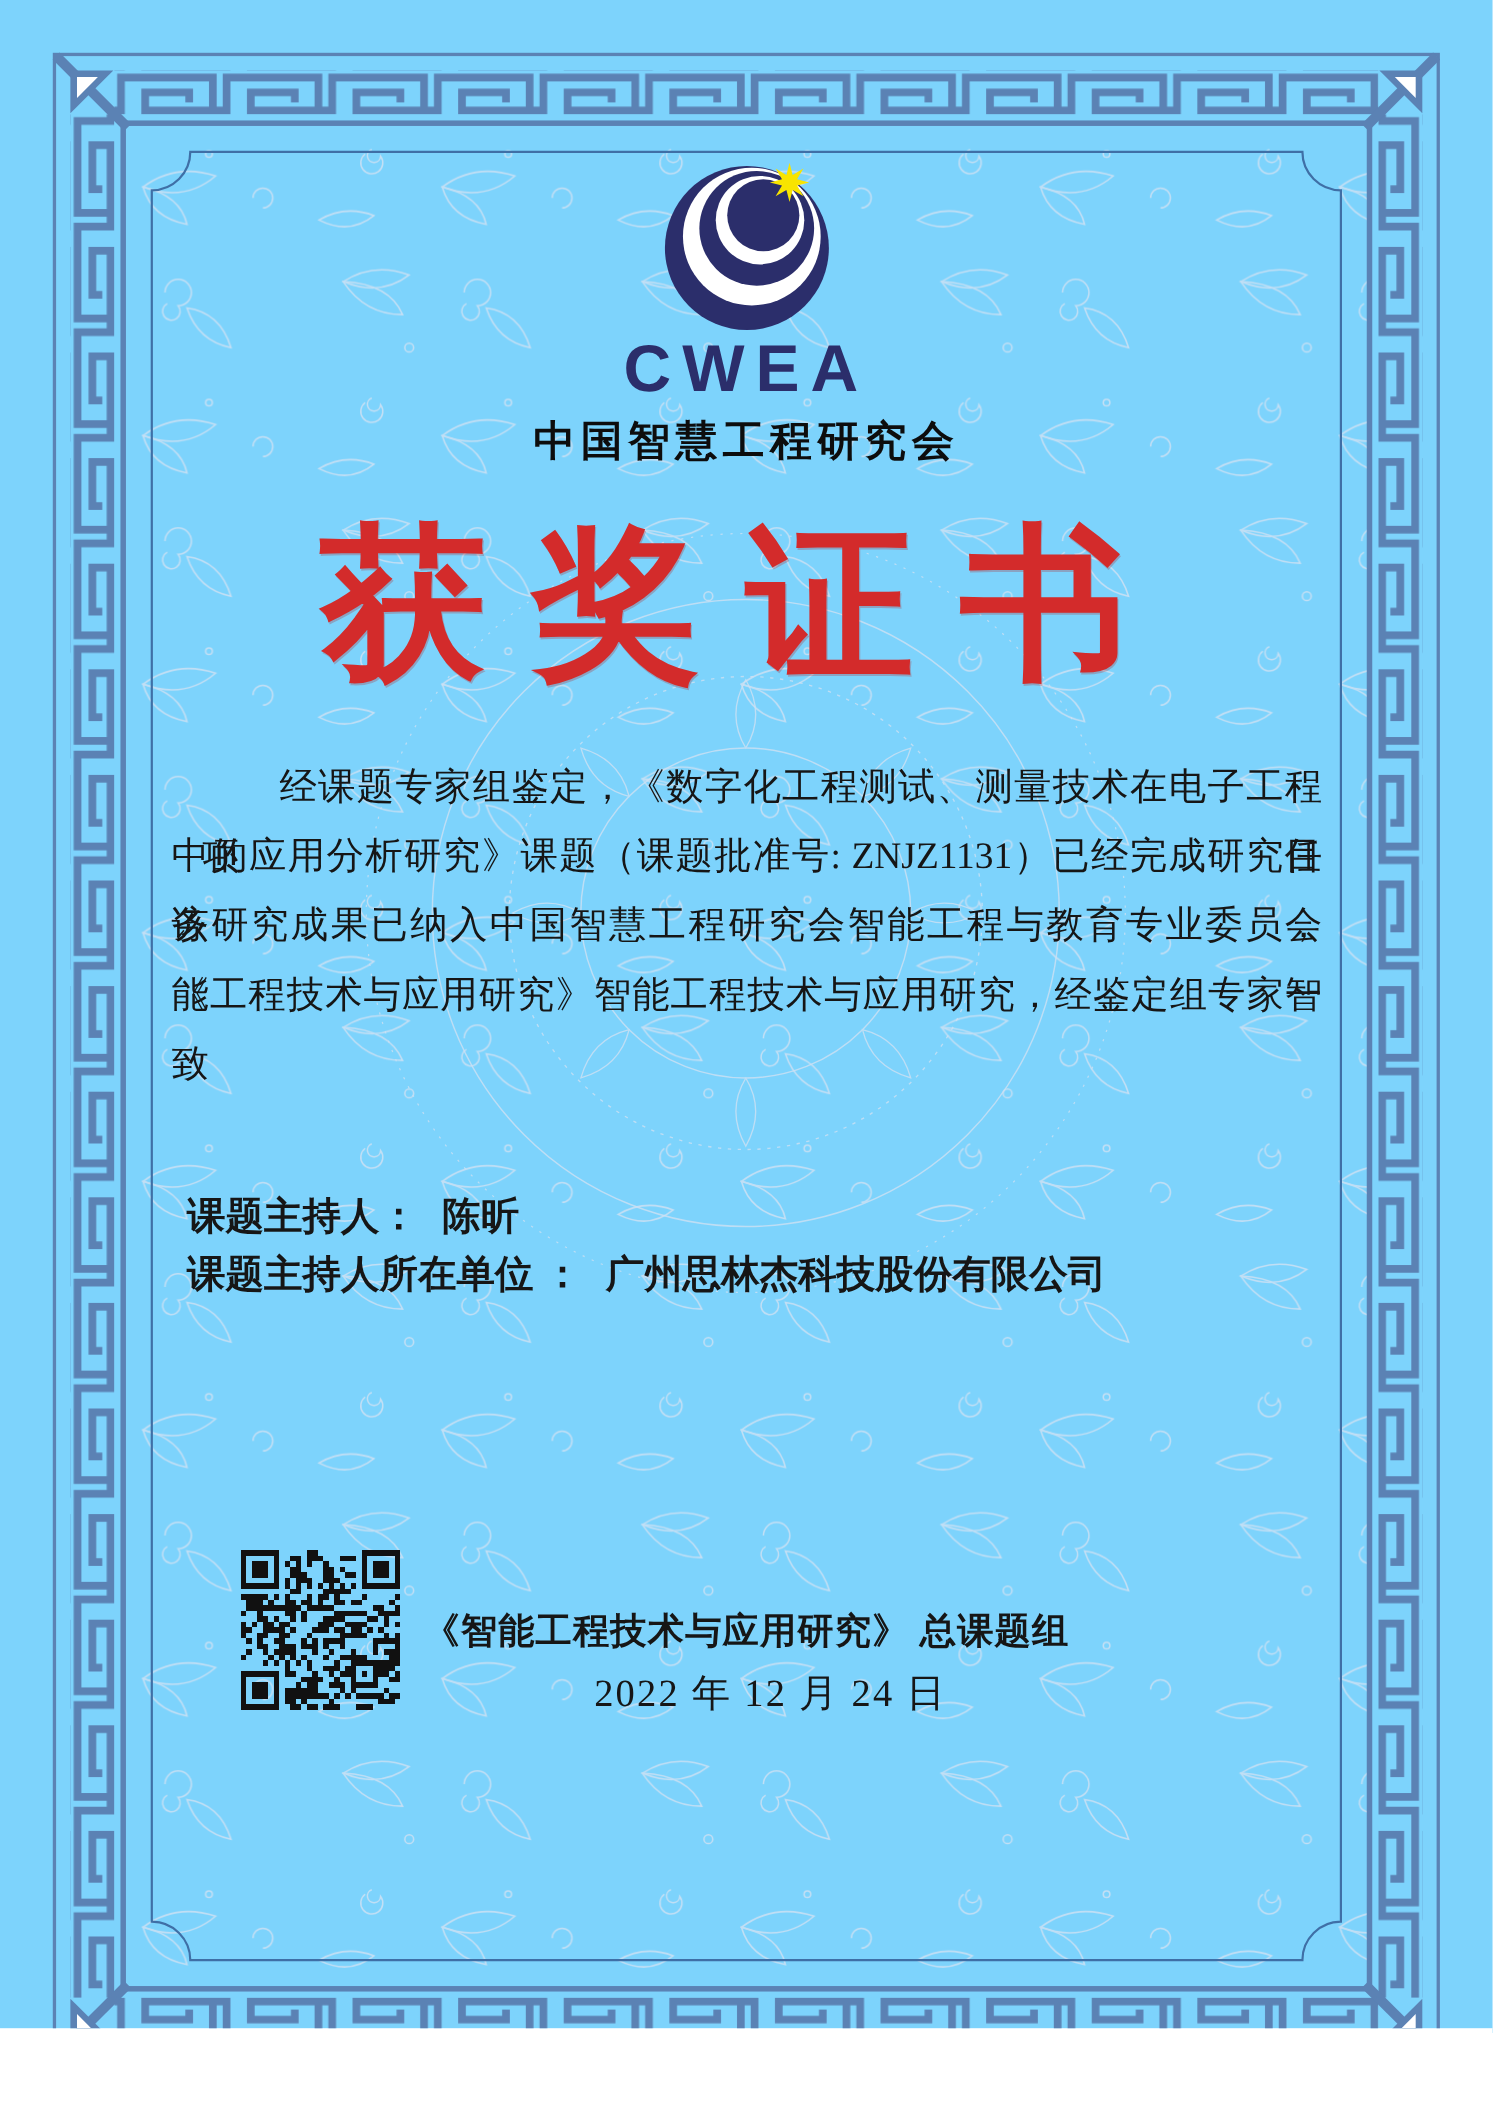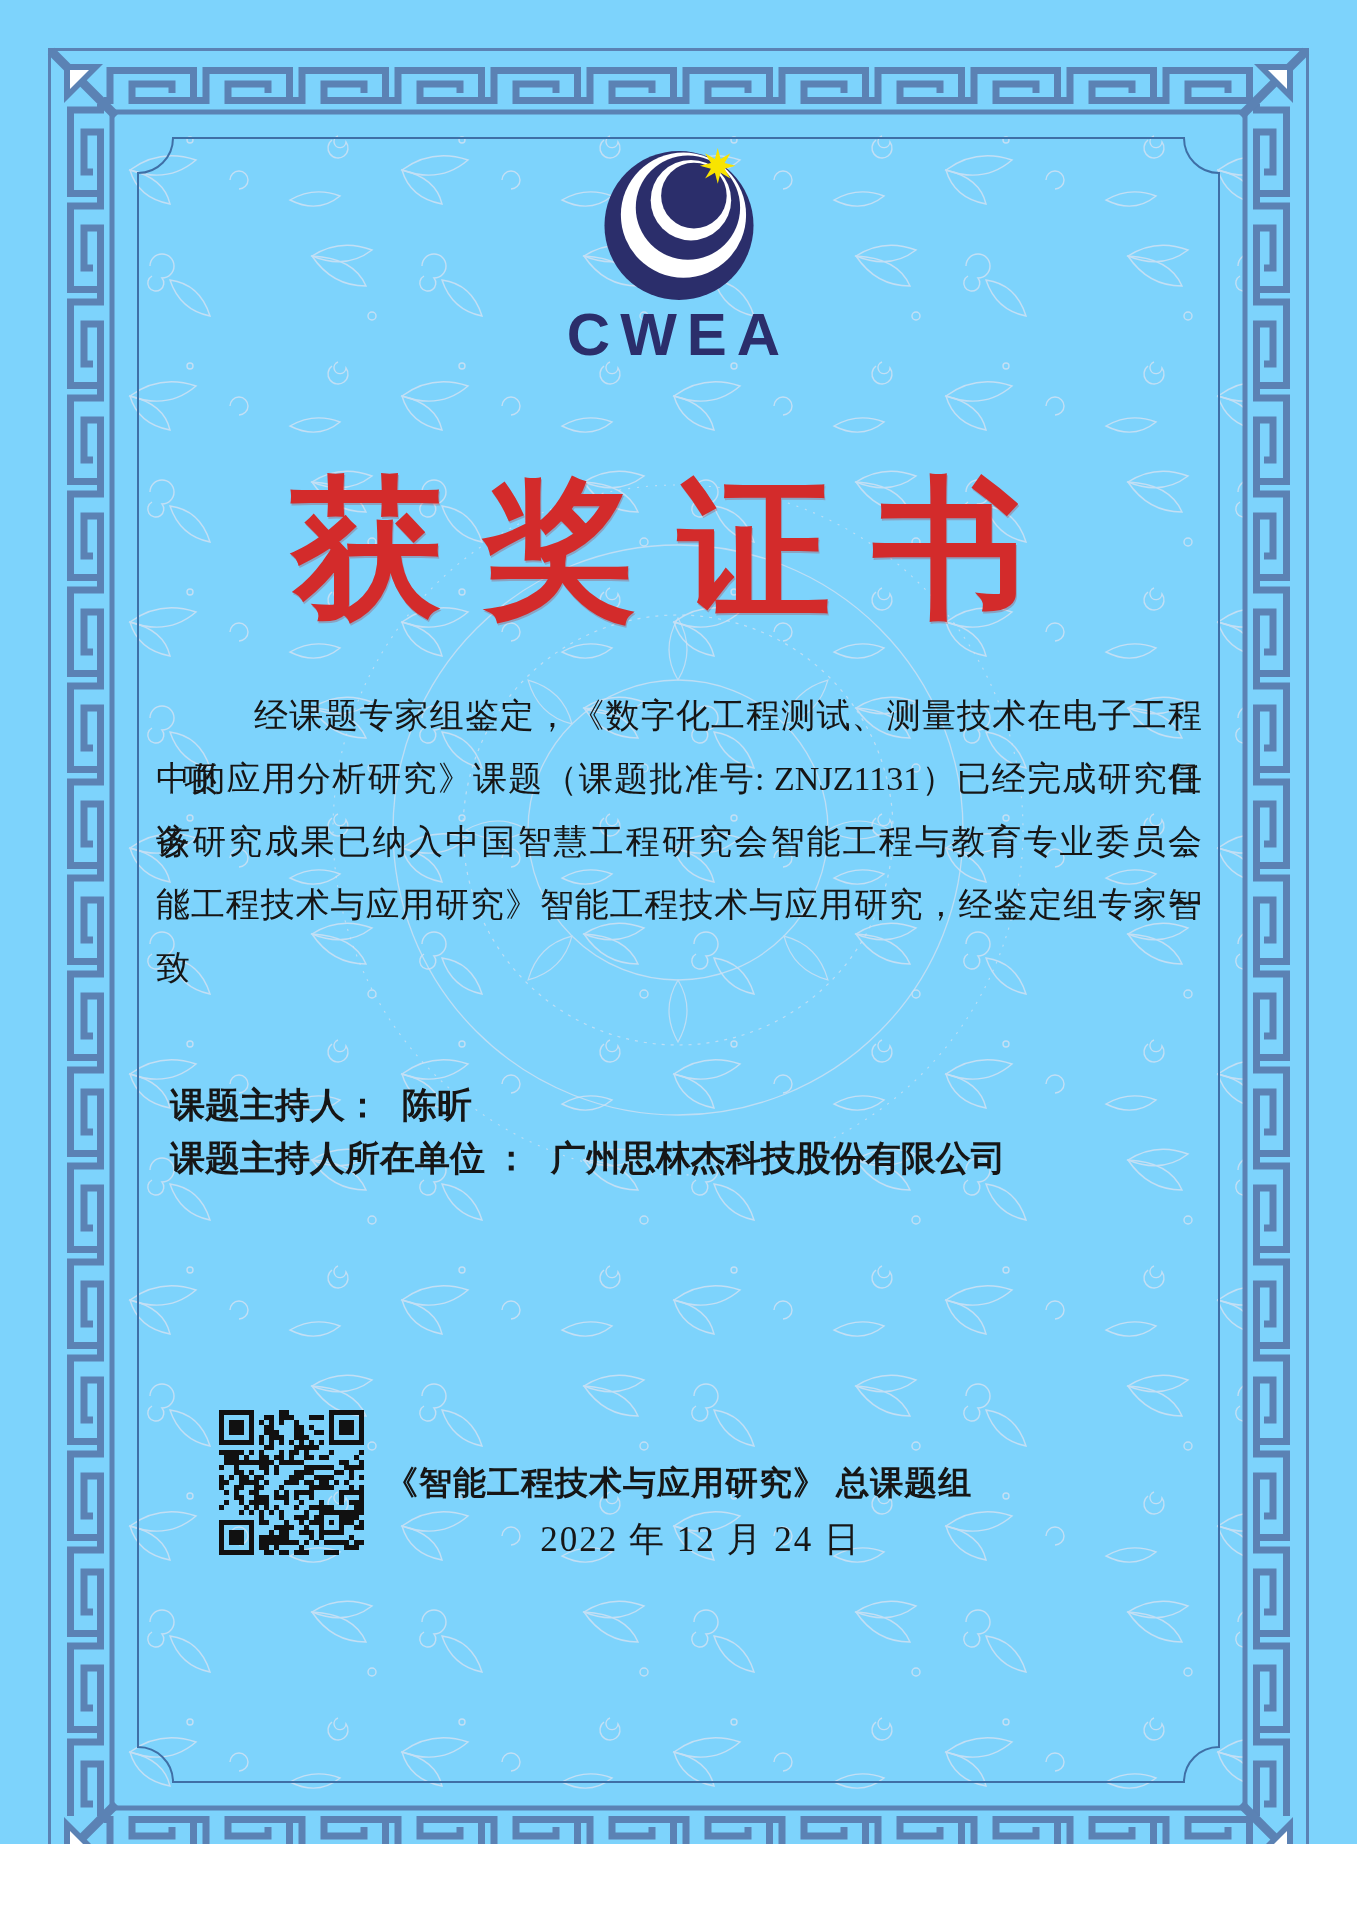--- a/index.html
+++ b/index.html
@@ -119,20 +119,21 @@
       <circle cx="8" cy="-19" r="27" fill="#ffffff"></circle>
       <circle cx="10" cy="-22" r="22" style="fill:var(--navy,#2b2e6b)"></circle>
       <g transform="translate(26,-42)">
         <polygon style="fill:var(--star,#f8e400)" points="12,0 4.6,1.9 8.5,8.5 1.9,4.6 0,12 -1.9,4.6 -8.5,8.5 -4.6,1.9 -12,0 -4.6,-1.9 -8.5,-8.5 -1.9,-4.6 0,-12 1.9,-4.6 8.5,-8.5 4.6,-1.9"></polygon>
       </g>
     </svg>
   </div>
 
   <div class="abs center cwea">CWEA</div>
 
+  <div class="abs center orgname">中国智慧工程研究会</div>
 
   <div class="abs center award-title">获奖证书</div>
 
   <div class="abs body-text">
     <div class="ln first">经课题专家组鉴定，《数字化工程测试、测量技术在电子工程项目</div>
     <div class="ln">中的应用分析研究》课题（课题批准号: ZNJZ1131）已经完成研究任务，</div>
     <div class="ln">该研究成果已纳入中国智慧工程研究会智能工程与教育专业委员会《智</div>
     <div class="ln">能工程技术与应用研究》智能工程技术与应用研究，经鉴定组专家一致</div>
   </div>
 

